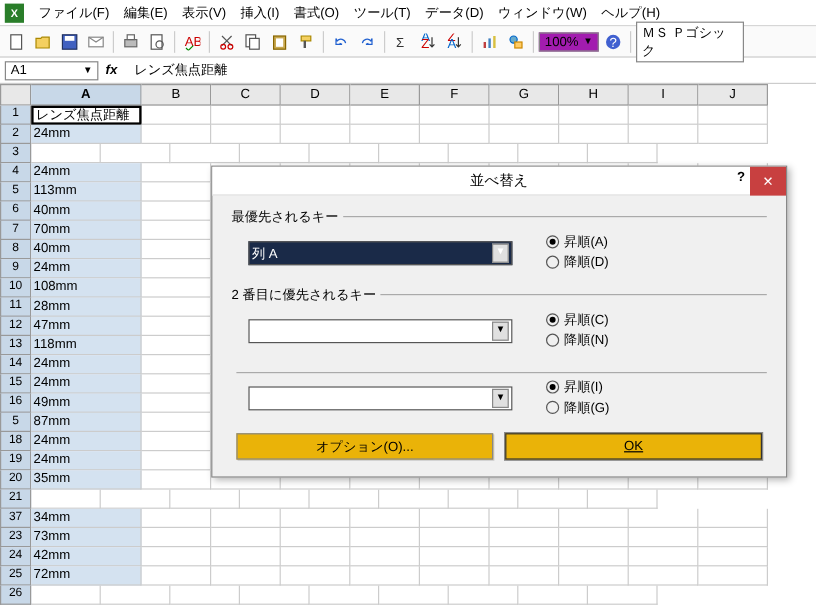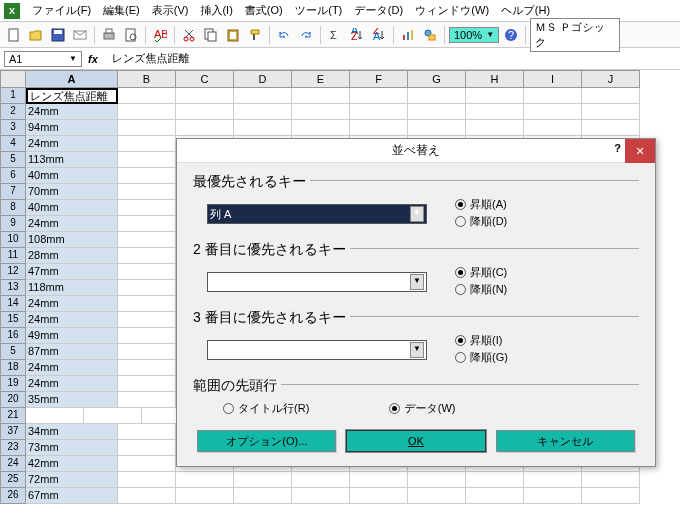--- a/index.html
+++ b/index.html
@@ -3,21 +3,21 @@
 <meta charset="utf-8">
 <style>
 * { box-sizing: border-box; margin: 0; padding: 0; font-family: "MS PGothic", "ＭＳ Ｐゴシック", sans-serif; font-size: 11px; }
 body { background: #fff; width: 680px; height: 509px; overflow: hidden; position: relative; }
 .menubar { display: flex; align-items: center; padding: 2px 4px; background: #fff; border-bottom: 1px solid #ccc; height: 22px; }
 .menubar .app-icon { width: 16px; height: 16px; background: #2a7e2a; margin-right: 6px; display: flex; align-items: center; justify-content: center; color: #fff; font-weight: bold; font-size: 9px; }
 .menubar .menu-item { padding: 2px 6px; cursor: default; }
 .toolbar { display: flex; align-items: center; padding: 2px 4px; background: #fafafa; border-bottom: 1px solid #ccc; height: 26px; gap: 2px; }
 .toolbar .tb-btn { width: 20px; height: 20px; display: flex; align-items: center; justify-content: center; cursor: pointer; border: 1px solid transparent; }
 .toolbar .sep { width: 1px; height: 18px; background: #ccc; margin: 0 2px; }
-.toolbar .zoom-box { border: 1px solid #888; padding: 1px 4px; background: #5eead4; display: flex; align-items: center; }
+.toolbar .zoom-box { border: 1px solid #888; padding: 1px 4px; background: #a21caf; display: flex; align-items: center; }
 .toolbar .font-box { border: 1px solid #888; padding: 1px 4px; background: #fff; width: 90px; display: flex; align-items: center; justify-content: space-between; }
 .namebox-row { display: flex; align-items: center; padding: 2px 4px; height: 22px; border-bottom: 1px solid #ccc; }
 .name-box { border: 1px solid #888; padding: 1px 4px; width: 78px; background: #fff; display: flex; align-items: center; justify-content: space-between; }
 .formula-bar { flex: 1; padding: 1px 6px; display: flex; align-items: center; gap: 14px; }
 .fx-icon { font-style: italic; font-weight: bold; }
 .grid { position: relative; }
 .col-headers { display: flex; height: 18px; }
 .corner { width: 26px; border: 1px solid #999; background: #e8e8e8; }
 .col-h { border: 1px solid #999; background: #e8e8e8; text-align: center; line-height: 16px; border-left: none; }
 .col-h.sel { background: #c8d8e8; font-weight: bold; }
@@ -28,32 +28,32 @@
 .cell.sel { background: #d4e2f0; }
 .cell.active { background: #fff; border: 2px solid #000; line-height: 12px; }
 .dialog { position: absolute; left: 176px; top: 138px; width: 480px; background: #f0f0f0; border: 1px solid #888; box-shadow: 2px 2px 6px rgba(0,0,0,0.3); }
 .dlg-title { background: #fff; display: flex; align-items: center; justify-content: center; height: 24px; position: relative; border-bottom: 1px solid #ddd; }
 .dlg-title-text { font-size: 12px; }
 .dlg-help { position: absolute; right: 34px; top: 3px; font-weight: bold; cursor: pointer; }
 .dlg-close { position: absolute; right: 0; top: 0; width: 30px; height: 24px; background: #c84040; color: #fff; display: flex; align-items: center; justify-content: center; cursor: pointer; font-family: Arial; }
 .dlg-body { padding: 10px 16px 14px; }
 .group { margin-bottom: 10px; }
 .group-row { display: flex; align-items: flex-start; }
-.group-label { font-size: 14px; margin-bottom: 2px; }
+.group-label { font-size: 11px; margin-bottom: 2px; }
 .group-line { flex: 1; border-top: 1px solid #aaa; margin-top: 7px; margin-left: 4px; }
 .group-content { display: flex; align-items: center; margin-top: 4px; padding-left: 14px; }
 .combo { border: 1px solid #555; background: #fff; width: 220px; height: 20px; display: flex; align-items: center; justify-content: space-between; padding: 0 2px; }
 .combo.dark { background: #1a2a48; color: #fff; }
 .combo-btn { width: 14px; height: 16px; background: #e0e0e0; border: 1px solid #888; text-align: center; line-height: 12px; font-size: 8px; }
 .radios { margin-left: 28px; text-align: right; }
 .radio { display: flex; align-items: center; margin-bottom: 2px; cursor: pointer; }
 .radio-dot { width: 11px; height: 11px; border: 1px solid #555; border-radius: 50%; margin-right: 4px; display: flex; align-items: center; justify-content: center; }
 .radio-dot.on::after { content: ""; width: 5px; height: 5px; background: #000; border-radius: 50%; }
 .dlg-buttons { display: flex; justify-content: space-around; margin-top: 12px; gap: 10px; padding: 0 4px; }
-.dlg-btn { flex: 1; height: 22px; border: 1px solid #888; background: #14b8a6; cursor: pointer; display: flex; align-items: center; justify-content: center; box-shadow: 1px 1px 0 #ccc; }
+.dlg-btn { flex: 1; height: 22px; border: 1px solid #888; background: #eab308; cursor: pointer; display: flex; align-items: center; justify-content: center; box-shadow: 1px 1px 0 #ccc; }
 .dlg-btn.default { border: 1px solid #333; box-shadow: 0 0 0 1px #888, 1px 1px 0 #ccc; text-decoration: underline; }
 svg { display: block; }
 </style>
 </head>
 <body>
 
 <div class="menubar">
   <div class="app-icon">X</div>
   <div class="menu-item">ファイル(F)</div>
   <div class="menu-item">編集(E)</div>
@@ -246,21 +246,20 @@
         <div class="cell" style="width: 58px;"></div>
         <div class="cell" style="width: 58px;"></div>
         <div class="cell" style="width: 58px;"></div>
         <div class="cell" style="width: 58px;"></div>
         <div class="cell" style="width: 58px;"></div>
         <div class="cell" style="width: 58px;"></div>
         <div class="cell" style="width: 58px;"></div>
       </div>
       <div class="row">
         <div class="row-h">3</div>
-        <div class="cell sel" style="width: 92px;">94mm</div>
         <div class="cell" style="width: 58px;"></div>
         <div class="cell" style="width: 58px;"></div>
         <div class="cell" style="width: 58px;"></div>
         <div class="cell" style="width: 58px;"></div>
         <div class="cell" style="width: 58px;"></div>
         <div class="cell" style="width: 58px;"></div>
         <div class="cell" style="width: 58px;"></div>
         <div class="cell" style="width: 58px;"></div>
         <div class="cell" style="width: 58px;"></div>
       </div>
@@ -544,21 +543,20 @@
         <div class="cell" style="width: 58px;"></div>
         <div class="cell" style="width: 58px;"></div>
         <div class="cell" style="width: 58px;"></div>
         <div class="cell" style="width: 58px;"></div>
         <div class="cell" style="width: 58px;"></div>
         <div class="cell" style="width: 58px;"></div>
         <div class="cell" style="width: 58px;"></div>
       </div>
       <div class="row">
         <div class="row-h">26</div>
-        <div class="cell sel" style="width: 92px;">67mm</div>
         <div class="cell" style="width: 58px;"></div>
         <div class="cell" style="width: 58px;"></div>
         <div class="cell" style="width: 58px;"></div>
         <div class="cell" style="width: 58px;"></div>
         <div class="cell" style="width: 58px;"></div>
         <div class="cell" style="width: 58px;"></div>
         <div class="cell" style="width: 58px;"></div>
         <div class="cell" style="width: 58px;"></div>
         <div class="cell" style="width: 58px;"></div>
       </div>
@@ -614,62 +612,42 @@
           <div class="radio">
               <span class="radio-dot"></span>
               <span>降順(N)</span>
             </div>
         </div>
       </div>
     </div>
 
     <div class="group">
       <div class="group-row">
-          <span class="group-label">3 番目に優先されるキー</span>
           <div class="group-line"></div>
         </div>
       <div class="group-content">
         <div class="combo">
           <span></span>
           <div class="combo-btn">▼</div>
         </div>
         <div class="radios">
           <div class="radio">
               <span class="radio-dot on"></span>
               <span>昇順(I)</span>
             </div>
           <div class="radio">
               <span class="radio-dot"></span>
               <span>降順(G)</span>
             </div>
         </div>
       </div>
     </div>
 
-    <div class="group">
-      <div class="group-row">
-          <span class="group-label">範囲の先頭行</span>
-          <div class="group-line"></div>
-        </div>
-      <div class="group-content" style="gap:80px; padding-left:30px;">
-        <div class="radio">
-            <span class="radio-dot"></span>
-            <span>タイトル行(R)</span>
-          </div>
-        <div class="radio">
-            <span class="radio-dot on"></span>
-            <span>データ(W)</span>
-          </div>
-      </div>
-    </div>
     <div class="dlg-buttons">
       <div class="dlg-btn">
           <span>オプション(O)...</span>
         </div>
       <div class="dlg-btn default">
           <span>OK</span>
         </div>
-      <div class="dlg-btn">
-          <span>キャンセル</span>
-        </div>
     </div>
   </div>
 </div>
 
 </body></html>

